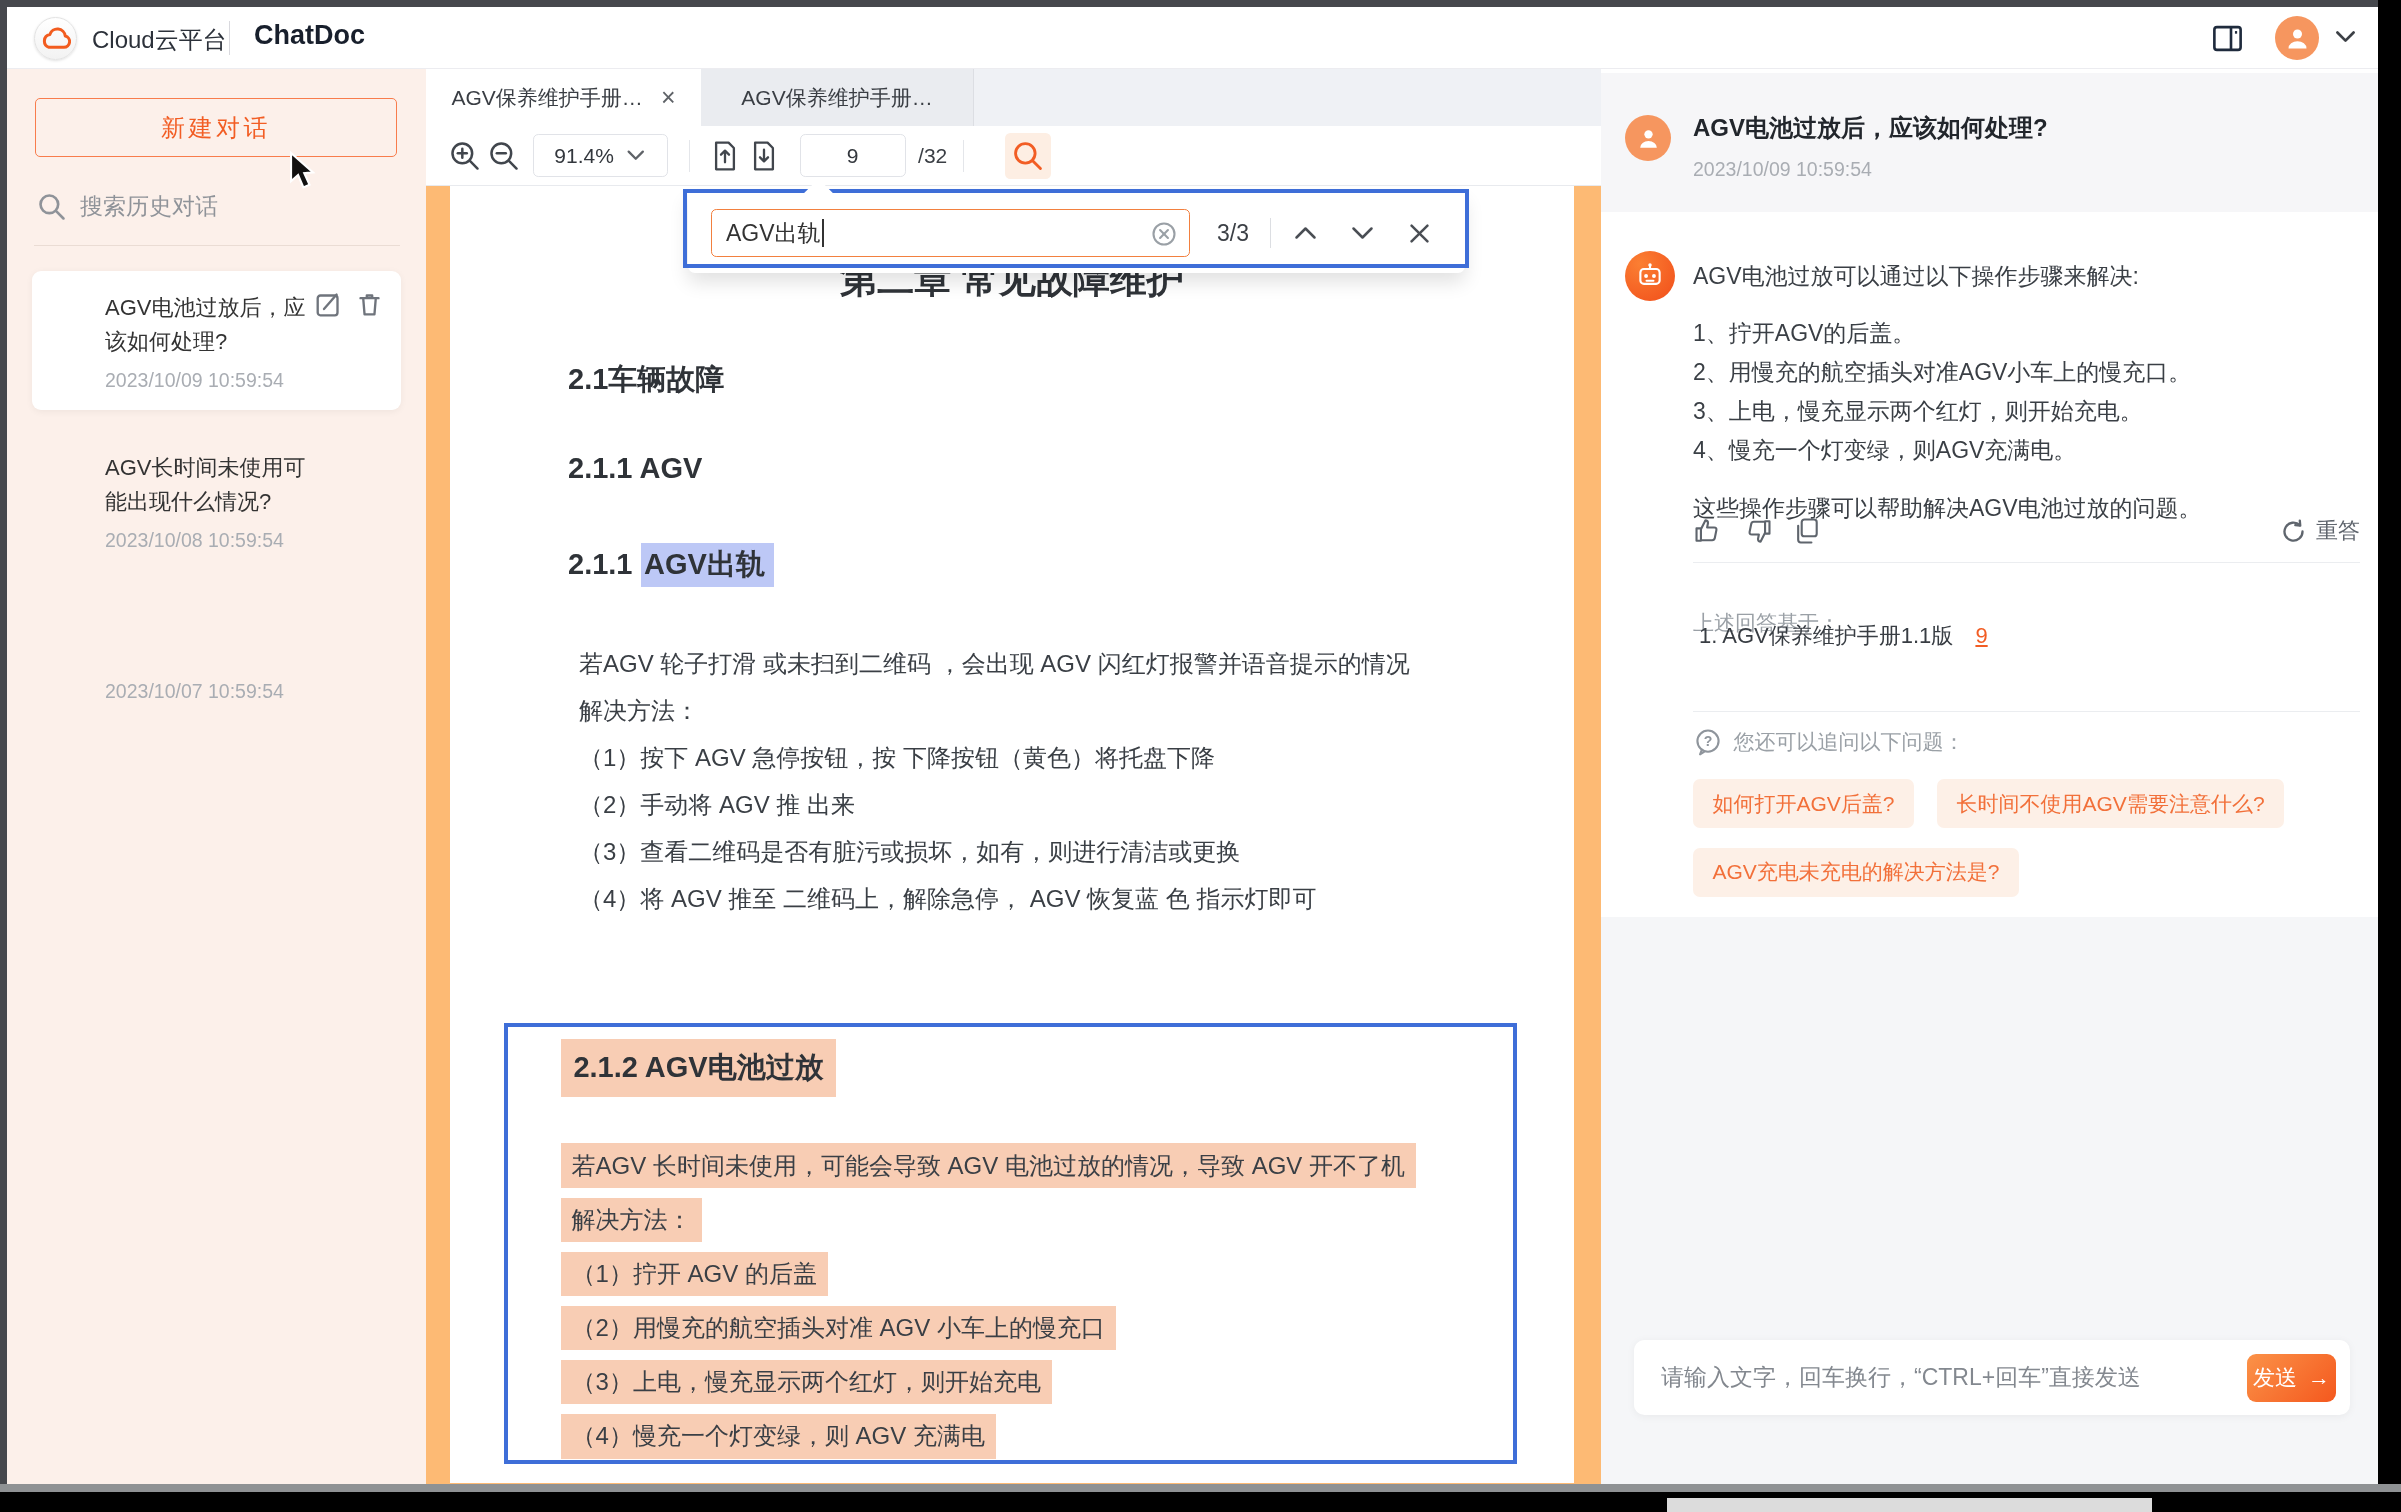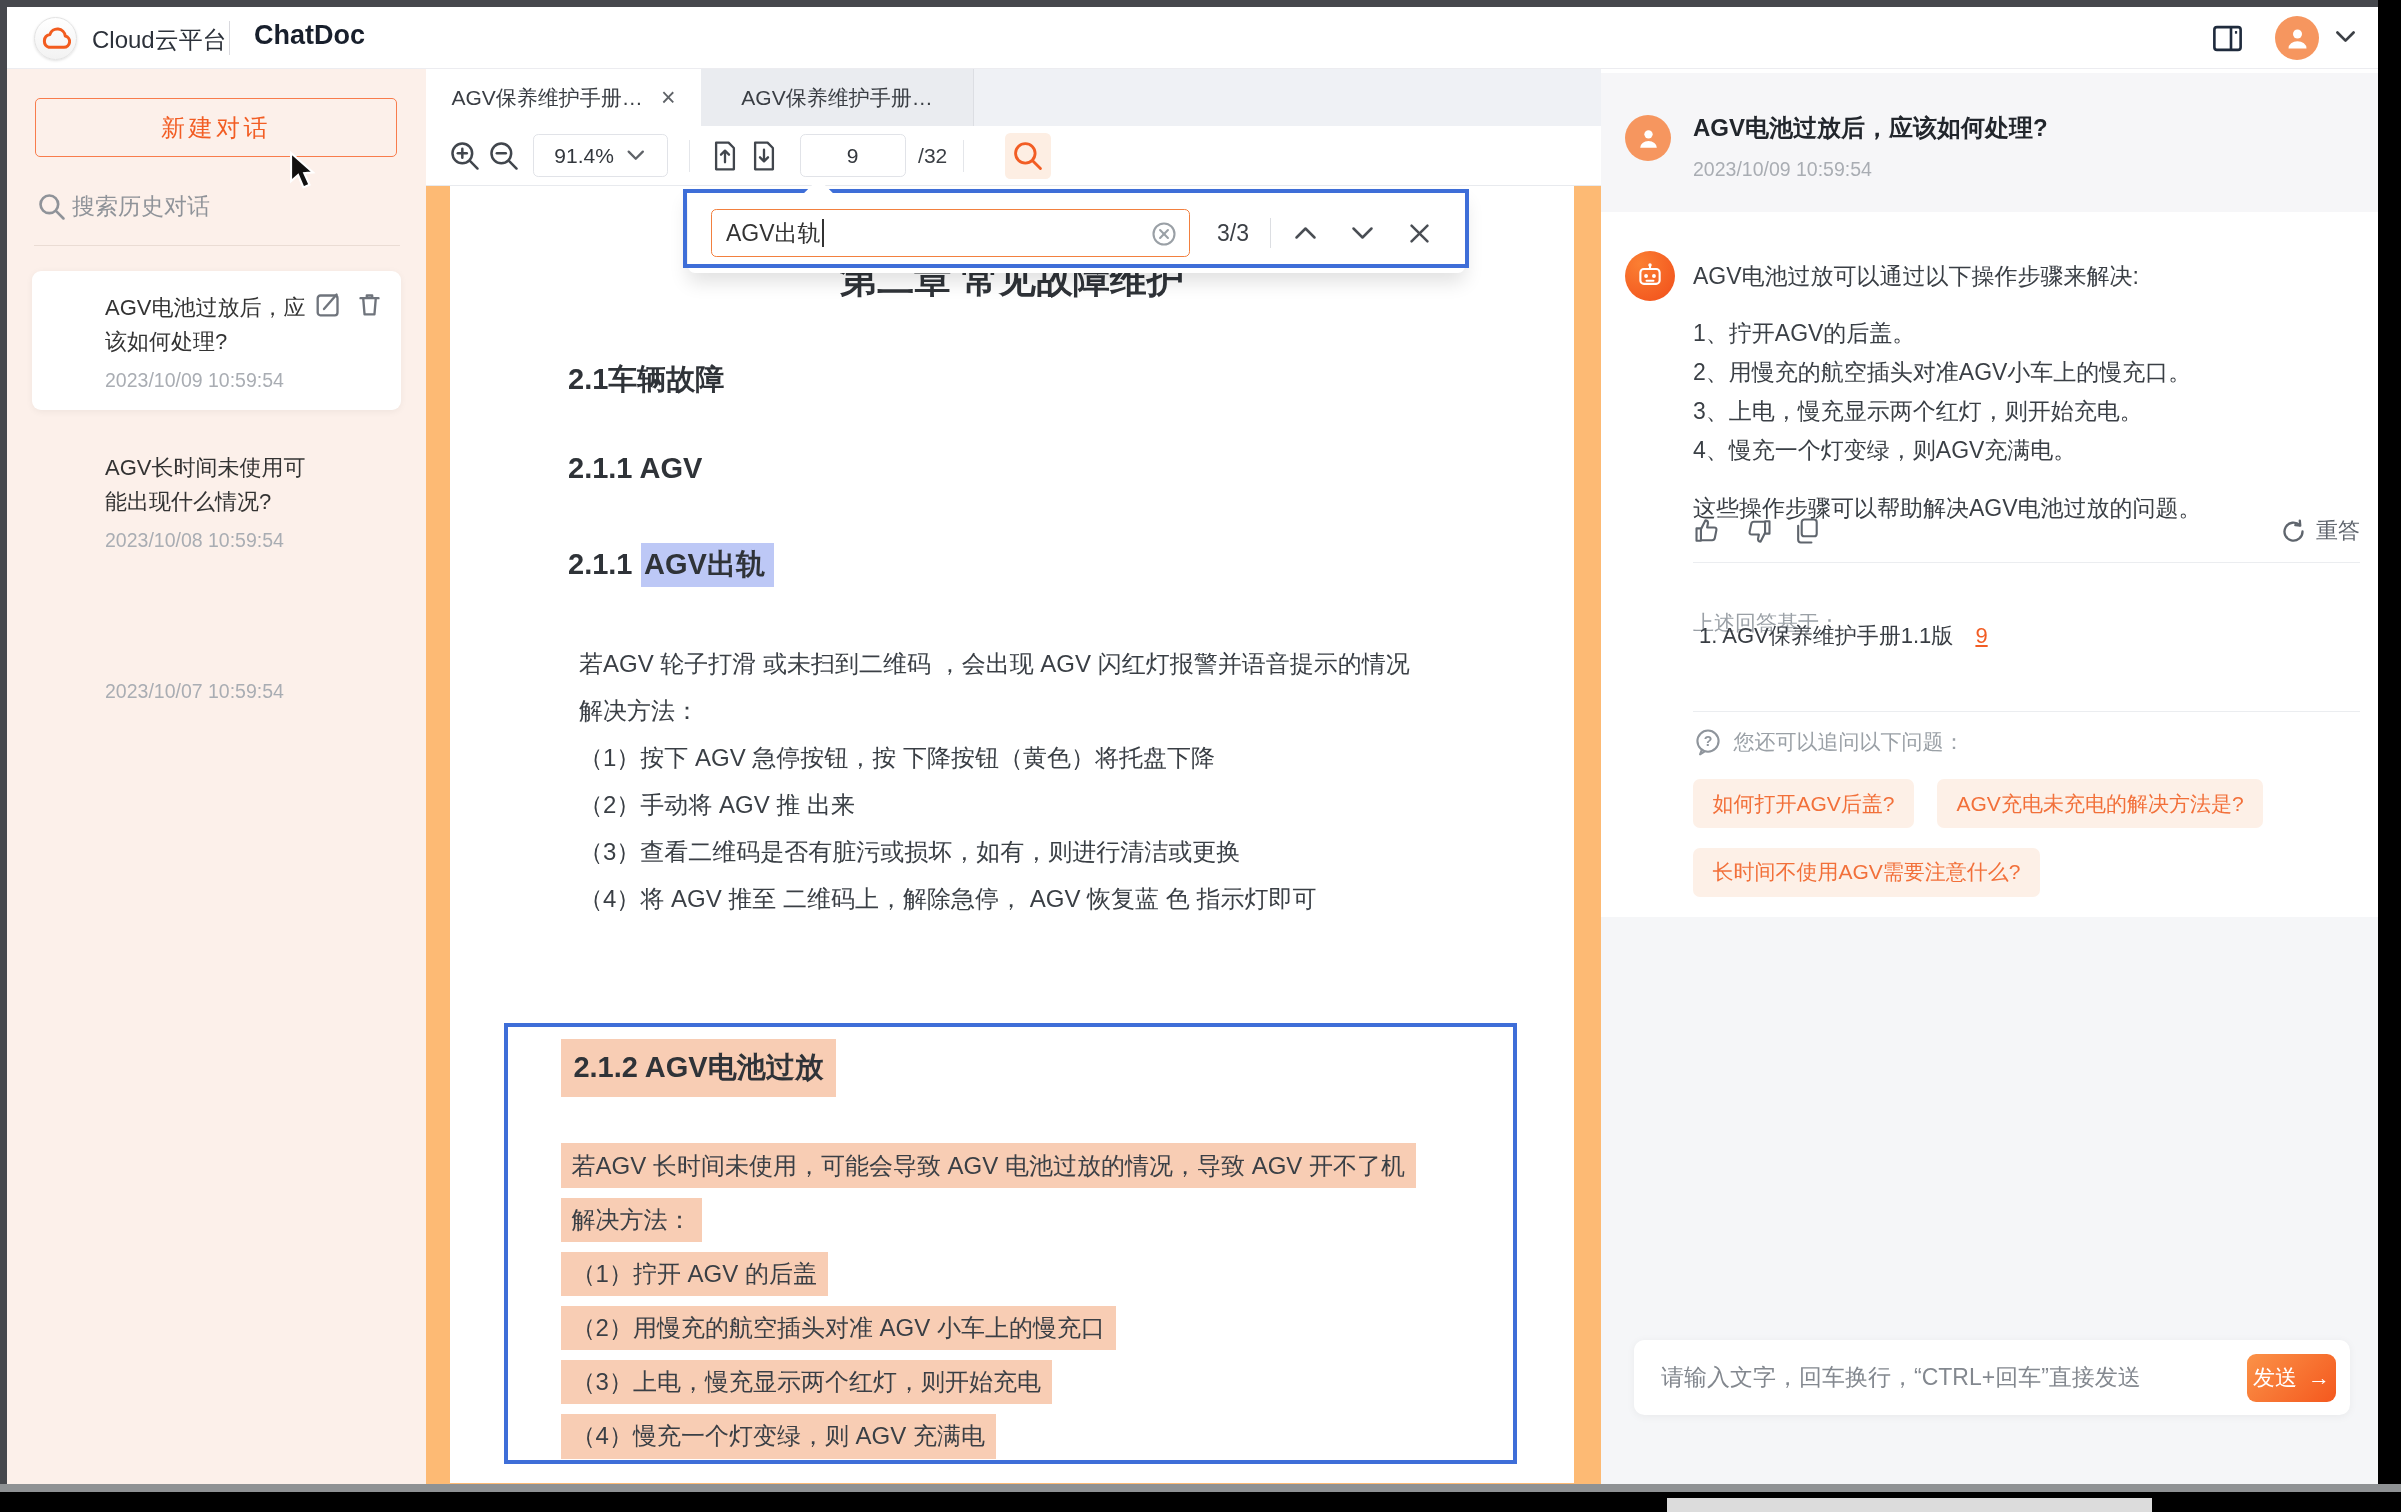--- a/index.html
+++ b/index.html
@@ -20,21 +20,21 @@
   .brand { position:absolute; left:85px; top:17px; font-size:24px; color:#2c313a; font-weight:500; }
   .header-divider { position:absolute; left:222px; top:14px; width:0.9px; height:34px; background:#d9d9de; }
   .app-title { position:absolute; left:247px; top:13.3px; font-size:27px; color:#181f2c; font-weight:700; }
   .reader-icon-btn { position:absolute; left:2203px; top:14px; width:35px; height:35px; cursor:pointer; }
   .header-avatar { position:absolute; left:2268px; top:9px; width:44px; height:44px; border-radius:50%; background:#f6965f; display:flex; align-items:center; justify-content:center; }
   .header-caret { position:absolute; left:2325px; top:21px; }
 
   
   .sidebar { position:absolute; left:0; top:62px; width:419px; height:1415px; background:#fcf0ea; }
   .new-chat-btn { position:absolute; left:28px; top:29px; width:362px; height:59px; border:1.8px solid #f87c4c; border-radius:5px; background:transparent; color:#f25d24; font-size:24px; letter-spacing:3.5px; display:flex; align-items:center; justify-content:center; cursor:pointer; }
-  .search-history { position:absolute; left:30px; top:122px; display:flex; align-items:center; gap:5px; color:#8f9399; font-size:23px; cursor:pointer; }
+  .search-history { position:absolute; left:30px; top:122px; display:flex; align-items:center; gap:13px; color:#8f9399; font-size:23px; cursor:pointer; }
   .sidebar-divider { position:absolute; left:27px; top:176px; width:366px; height:0.9px; background:#eadcd4; }
   .history-card { position:absolute; left:25px; top:202px; width:369px; height:139px; background:#fff; border-radius:9px; box-shadow:0 1.8px 7px rgba(0,0,0,.05); cursor:pointer; }
   .chat-ball { width:34px; height:34px; border-radius:50%; background:radial-gradient(circle at 68% 72%, #f9b27f 0 34%, #ee6c10 36%); }
   .hist-icon-abs { position:absolute; left:23px; top:23px; }
   .hist-title { position:absolute; left:73px; top:19.5px; width:222px; font-size:22px; line-height:34px; color:#333; }
   .hist-time { position:absolute; left:73px; top:98px; font-size:19.5px; color:#a9adb3; }
   .hist-actions { position:absolute; right:18px; top:19.5px; display:flex; gap:14px; }
   .history-item { position:absolute; left:25px; width:369px; height:133px; cursor:pointer; }
   .hi-2 { top:362px; } .hi-3 { top:513px; }
 
@@ -407,22 +407,22 @@
         <svg width="30" height="30" viewBox="0 0 34 34" style="font-size:24px">
             <circle cx="17" cy="16" r="12" fill="none" stroke="#8f959c" stroke-width="2.4"></circle>
             <path d="M10 26 l-2 5 5-3" fill="none" stroke="#8f959c" stroke-width="2.4" stroke-linejoin="round"></path>
             <text x="17" y="22" text-anchor="middle" font-size="16" font-weight="bold" fill="#8f959c">?</text>
           </svg>
       </span>
       <span>您还可以追问以下问题：</span>
     </div>
     <div class="chips">
       <span class="chip">如何打开AGV后盖?</span>
+      <span class="chip">长时间不使用AGV需要注意什么?</span>
       <span class="chip">AGV充电未充电的解决方法是?</span>
-      <span class="chip">长时间不使用AGV需要注意什么?</span>
     </div>
 
     <div class="input-zone">
       <div class="input-card">
         <input class="chat-input" placeholder="请输入文字，回车换行，“CTRL+回车”直接发送" style="">
         <button class="send-btn">
           <span>发送</span>
           <span>→</span>
         </button>
       </div>

